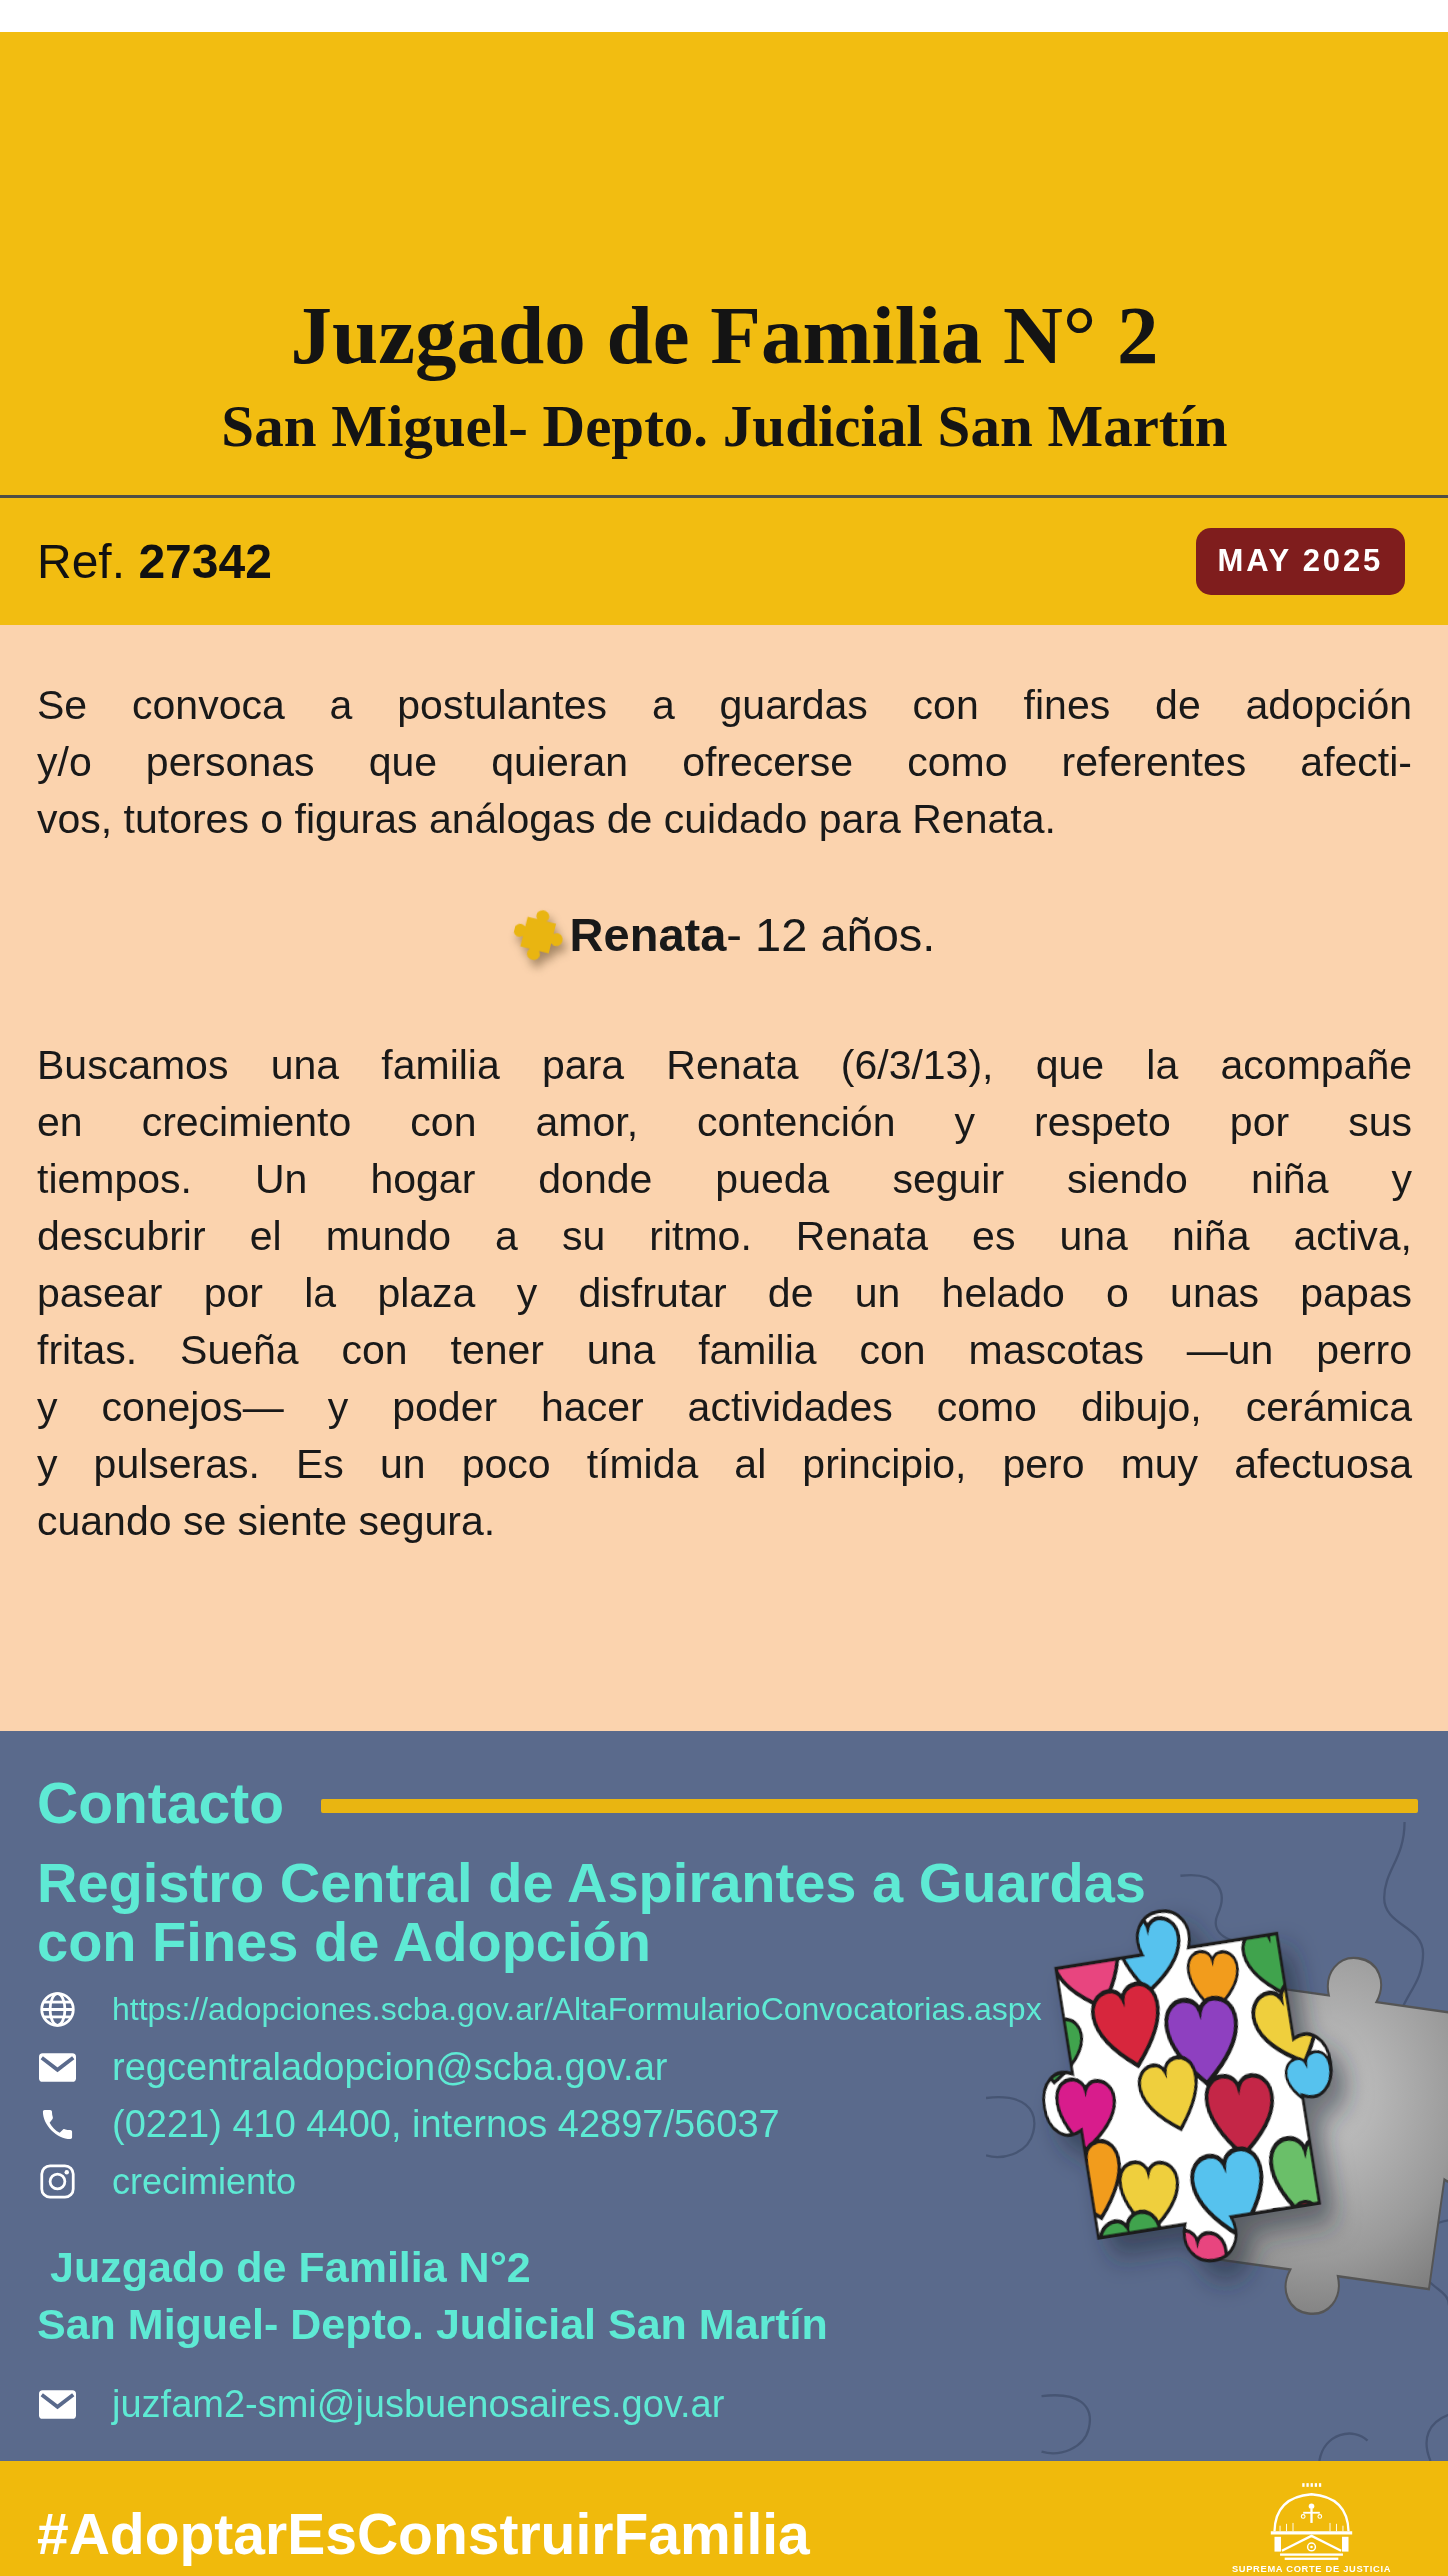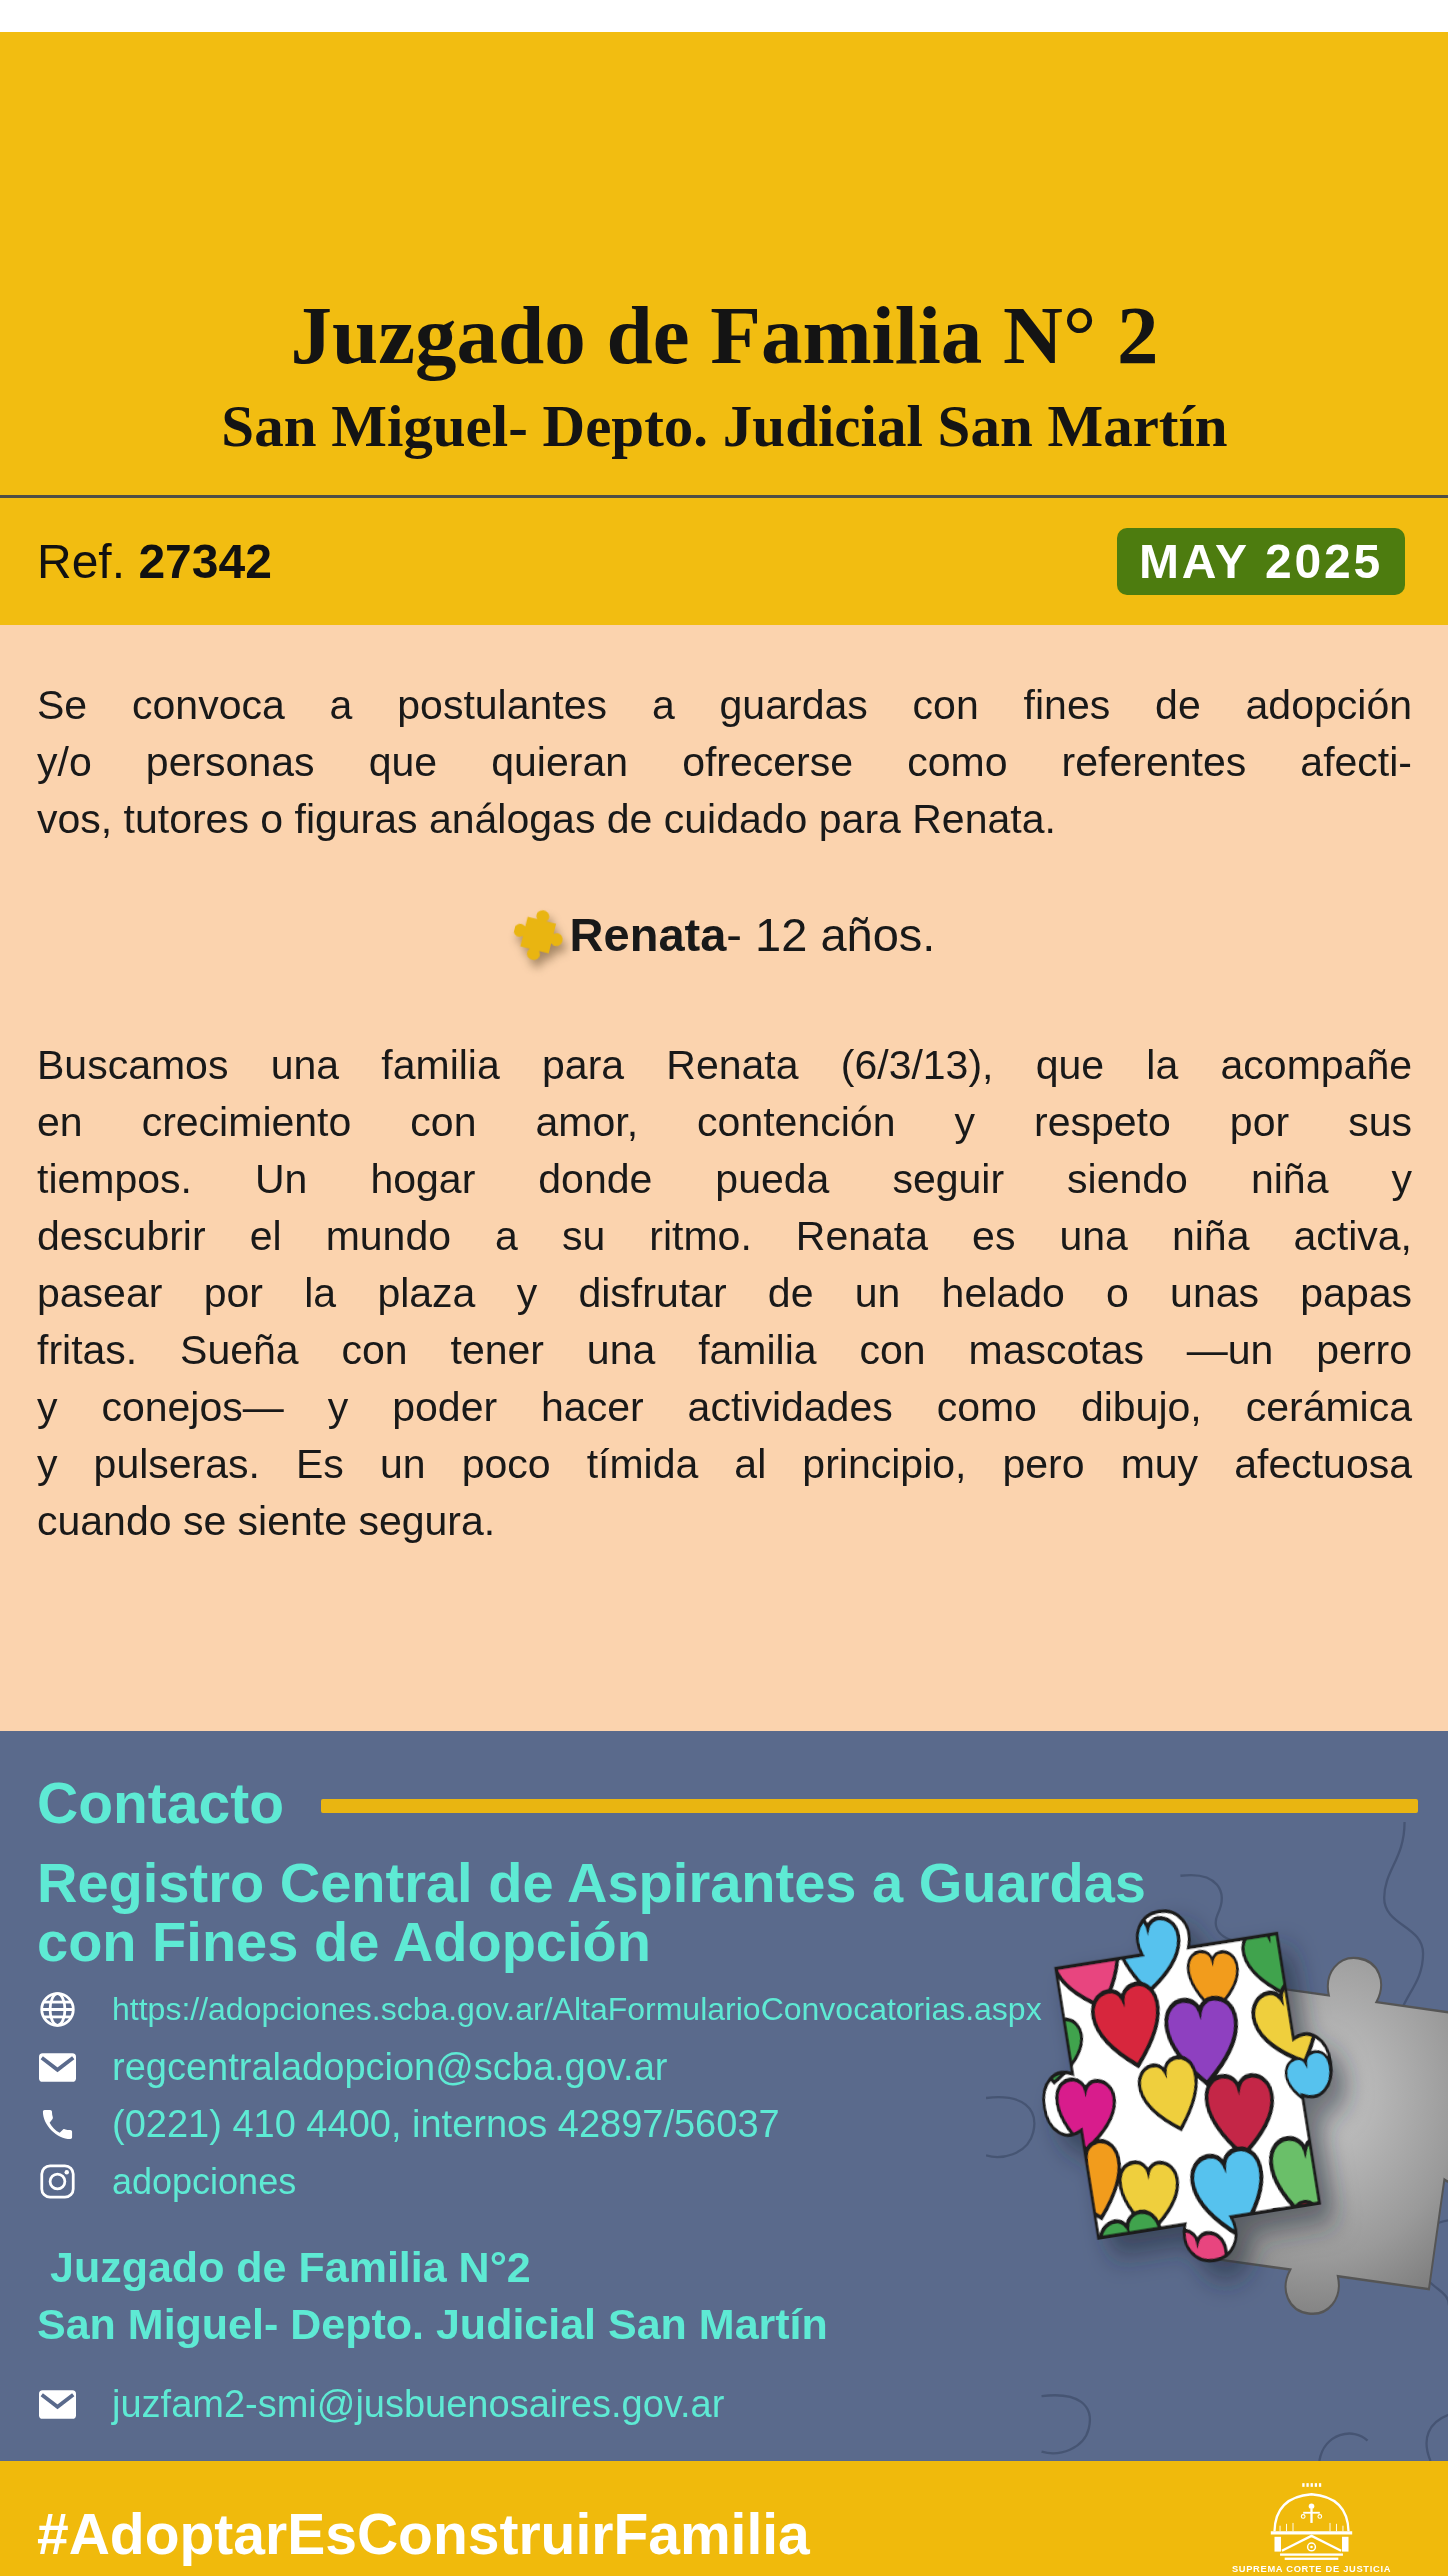--- a/index.html
+++ b/index.html
@@ -23,22 +23,22 @@
   .divider{height:2.8px;background:#4f4e45;}
   
   .refbar{
     height:127px;display:flex;align-items:center;
     padding:0 44px 0 37px;box-sizing:border-box;
   }
   .ref-text{font-size:48px;color:#111;}
   .ref-text b{font-weight:bold;}
   .date-badge{
     margin-left:auto;height:67px;display:flex;align-items:center;
-    padding:0 22px;border-radius:10px;background:#4d7c0f;color:#fff;
-    font-weight:bold;font-size:48px;letter-spacing:2.8px;
+    padding:0 22px;border-radius:15px;background:#7f1d1d;color:#fff;
+    font-weight:bold;font-size:31px;letter-spacing:2.8px;
   }
   
   .peach{
     height:1106px;background:#fbd3ae;box-sizing:border-box;
     padding:52px 37px 0;
   }
   .intro{font-size:41px;line-height:57px;}
   .jline{text-align:justify;text-align-last:justify;}
   .jline.last{text-align-last:left;}
   .callout{
@@ -228,21 +228,21 @@
           <span class="t-phone">(0221) 410 4400, internos 42897/56037</span>
         </div>
         <div class="crow">
           <span class="ic">
             <svg width="37" height="37" viewBox="0 0 40 40" fill="none" stroke="#fff" stroke-width="3">
               <rect x="3" y="3" width="34" height="34" rx="9"></rect>
               <circle cx="20" cy="20" r="8"></circle>
               <circle cx="30" cy="10" r="2.4" fill="#fff" stroke="none"></circle>
             </svg>
           </span>
-          <span class="t-ig">adopciones</span>
+          <span class="t-ig">crecimiento</span>
         </div>
       </div>
 
       <div class="court">
         <div class="l1">Juzgado de Familia N°2</div>
         <div>San Miguel- Depto. Judicial San Martín</div>
       </div>
 
       <div class="crow court-mail">
         <span class="ic">

